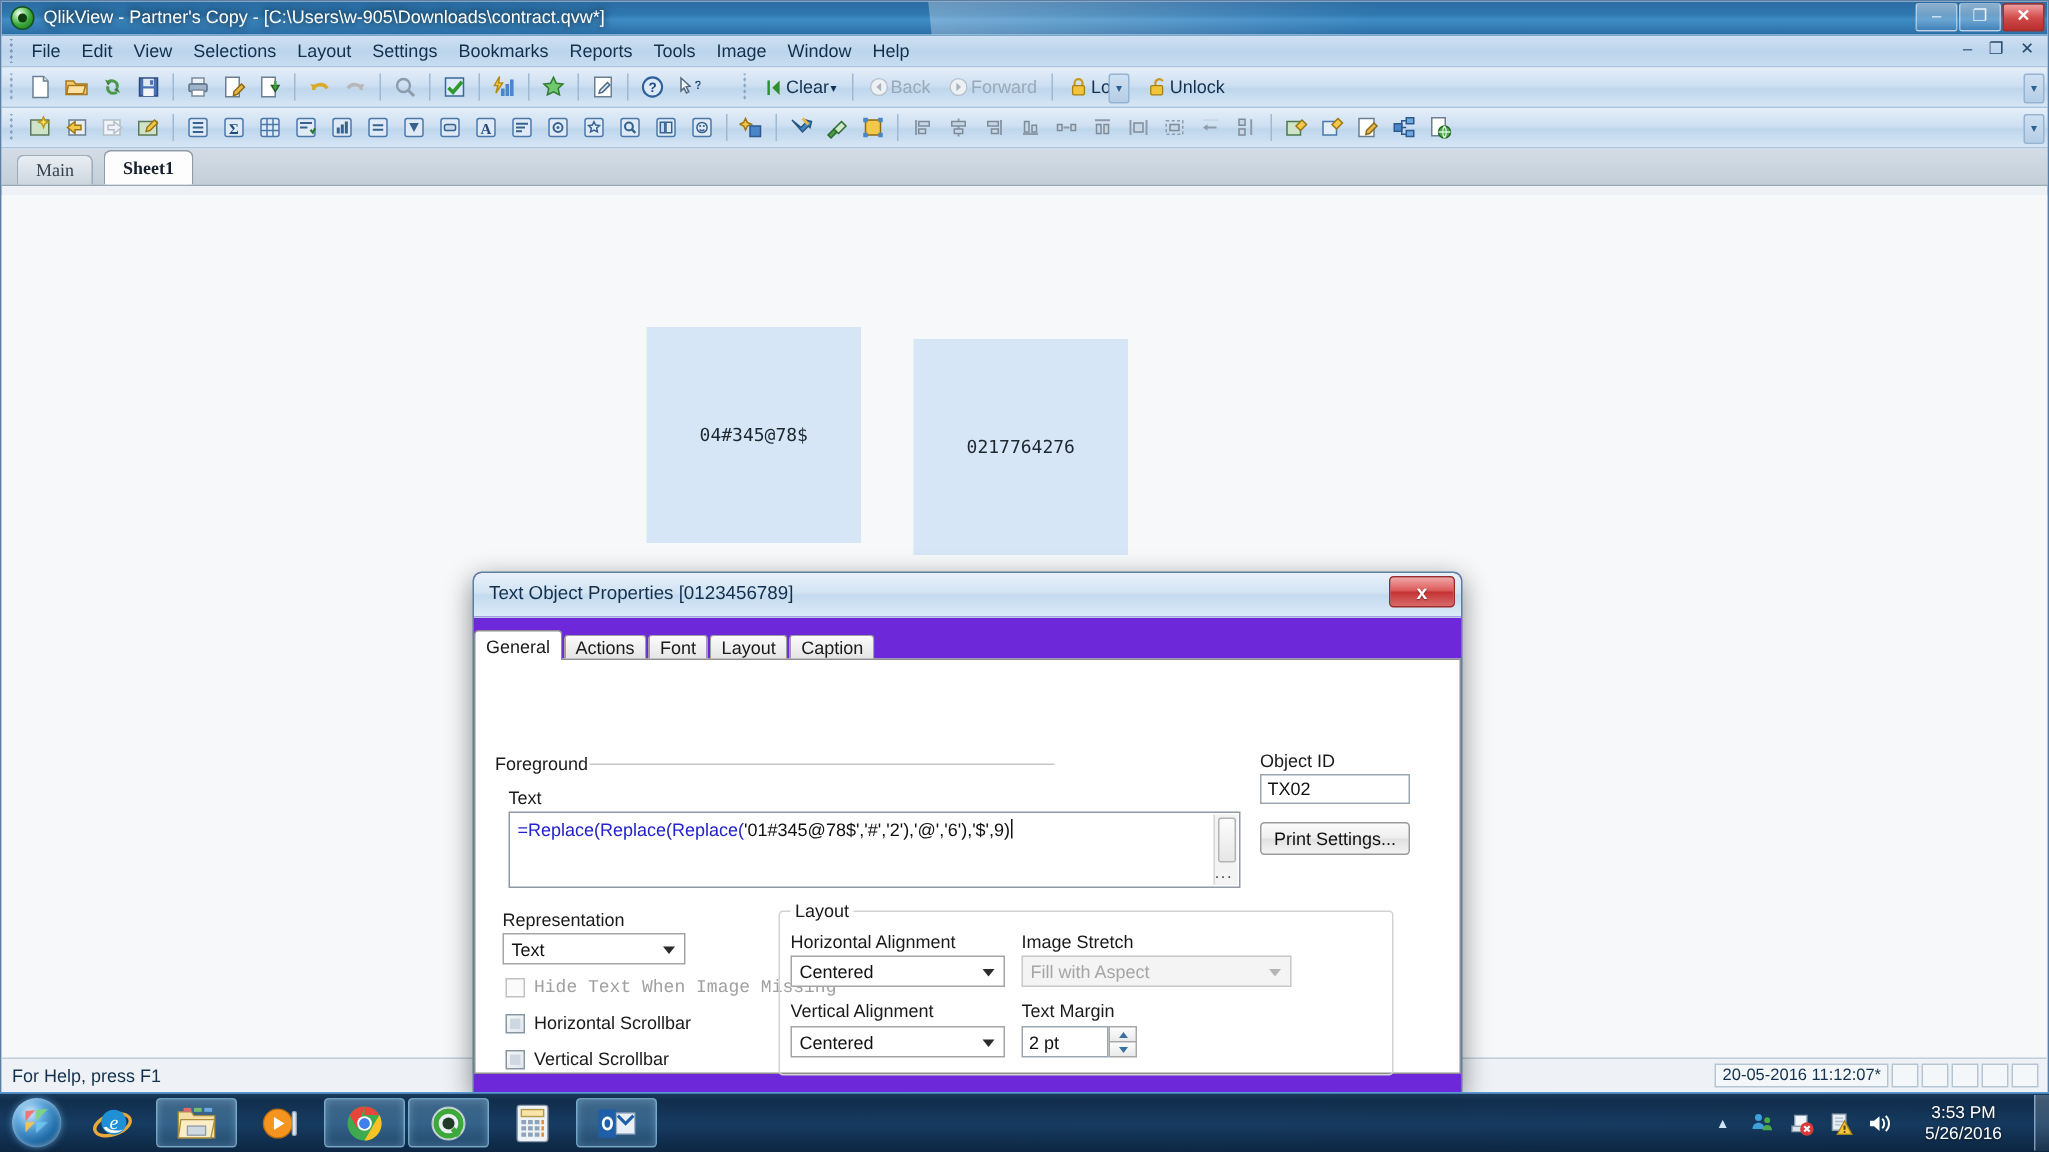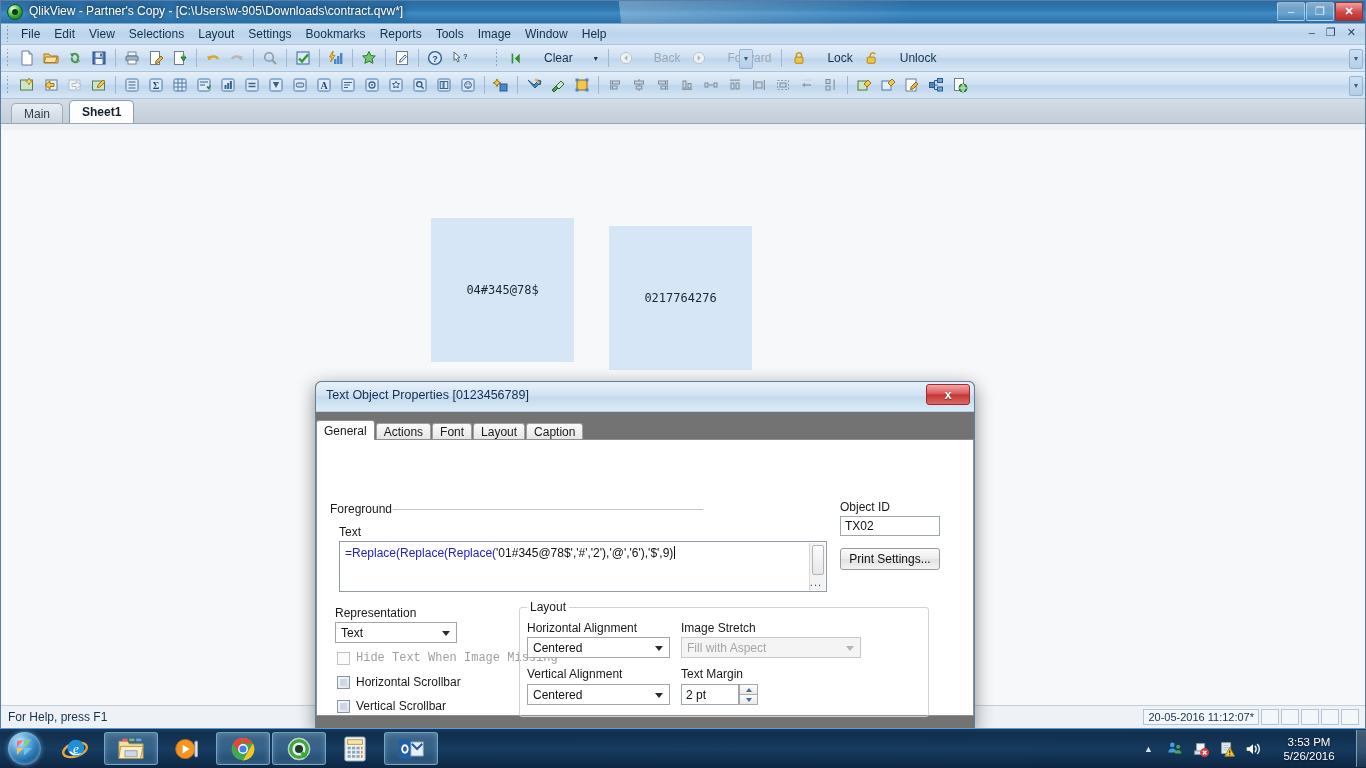--- a/index.html
+++ b/index.html
@@ -102,37 +102,38 @@
     background-size:3px 4px;background-position:2px 2px;background-repeat:repeat-y;
   }
   .tbtn{
     width:22px;height:22px;margin:0 1px;
     display:flex;align-items:center;justify-content:center;
     border:1px solid transparent;border-radius:2px;box-sizing:border-box;
   }
   .tbtn svg{display:block;}
   .tsep{width:1px;height:18px;margin:0 4px;background:#9fb9d2;}
   .tlabelbtn{
-    height:20px;display:flex;align-items:center;gap:21px;padding:0 5px;
+    height:20px;display:flex;align-items:center;gap:1px;padding:0 5px;
     border:1px solid transparent;border-radius:2px;color:#13324f;font-size:12px;white-space:nowrap;
   }
   .tlabelbtn.disabled{color:#9aa9b8;}
   .tbar-overflow{
     position:absolute;right:2px;top:4px;width:12px;height:18px;
     display:flex;flex-direction:column;align-items:center;justify-content:center;
     color:#2a5f8f;font-size:8px;line-height:7px;
     background:linear-gradient(180deg,#cfe0f2,#b4cde6);border:1px solid #95b4d2;border-radius:2px;
   }
   .ovf-mark{position:relative;top:-1px;}
 
   
   .tabstrip{
     height:24px;position:relative;
     background:linear-gradient(180deg,#d4dde6 0%, #c3ced9 100%);
     border-bottom:1px solid #9aa8b6;
+    font-family:Liberation Serif, serif;
   }
   .sheet-tab{
     position:absolute;top:4px;height:20px;padding:0 12px;
     display:flex;align-items:center;justify-content:center;
     font-size:12px;color:#34404c;
     background:linear-gradient(180deg,#e9eef3,#cdd6df);
     border:1px solid #9fadbb;border-bottom:none;
     border-radius:5px 5px 0 0;box-sizing:border-box;
   }
   .sheet-tab.active{
@@ -163,21 +164,21 @@
   .status-cell{
     height:16px;min-width:18px;margin-right:2px;
     border:1px solid #b6c5d4;background:#f4f7fa;box-sizing:border-box;
     display:flex;align-items:center;justify-content:center;
     color:#13324f;font-size:11px;padding:0 4px;white-space:nowrap;
   }
 
   
   .dialog{
     position:absolute;left:315px;top:381px;width:660px;height:348px;
-    background:#737373;
+    background:#6d28d9;
     border:1px solid #5d7fa0;
     border-radius:6px 6px 0 0;
     box-shadow:0 5px 18px rgba(0,0,0,.45);
     box-sizing:border-box;
     overflow:hidden;
   }
   .dlg-titlebar{
     position:relative;height:29px;
     background:linear-gradient(180deg,#e8f1fa 0%, #d2e3f3 45%, #c4daee 52%, #dcebf8 100%);
     border-bottom:1px solid #b9cde0;

